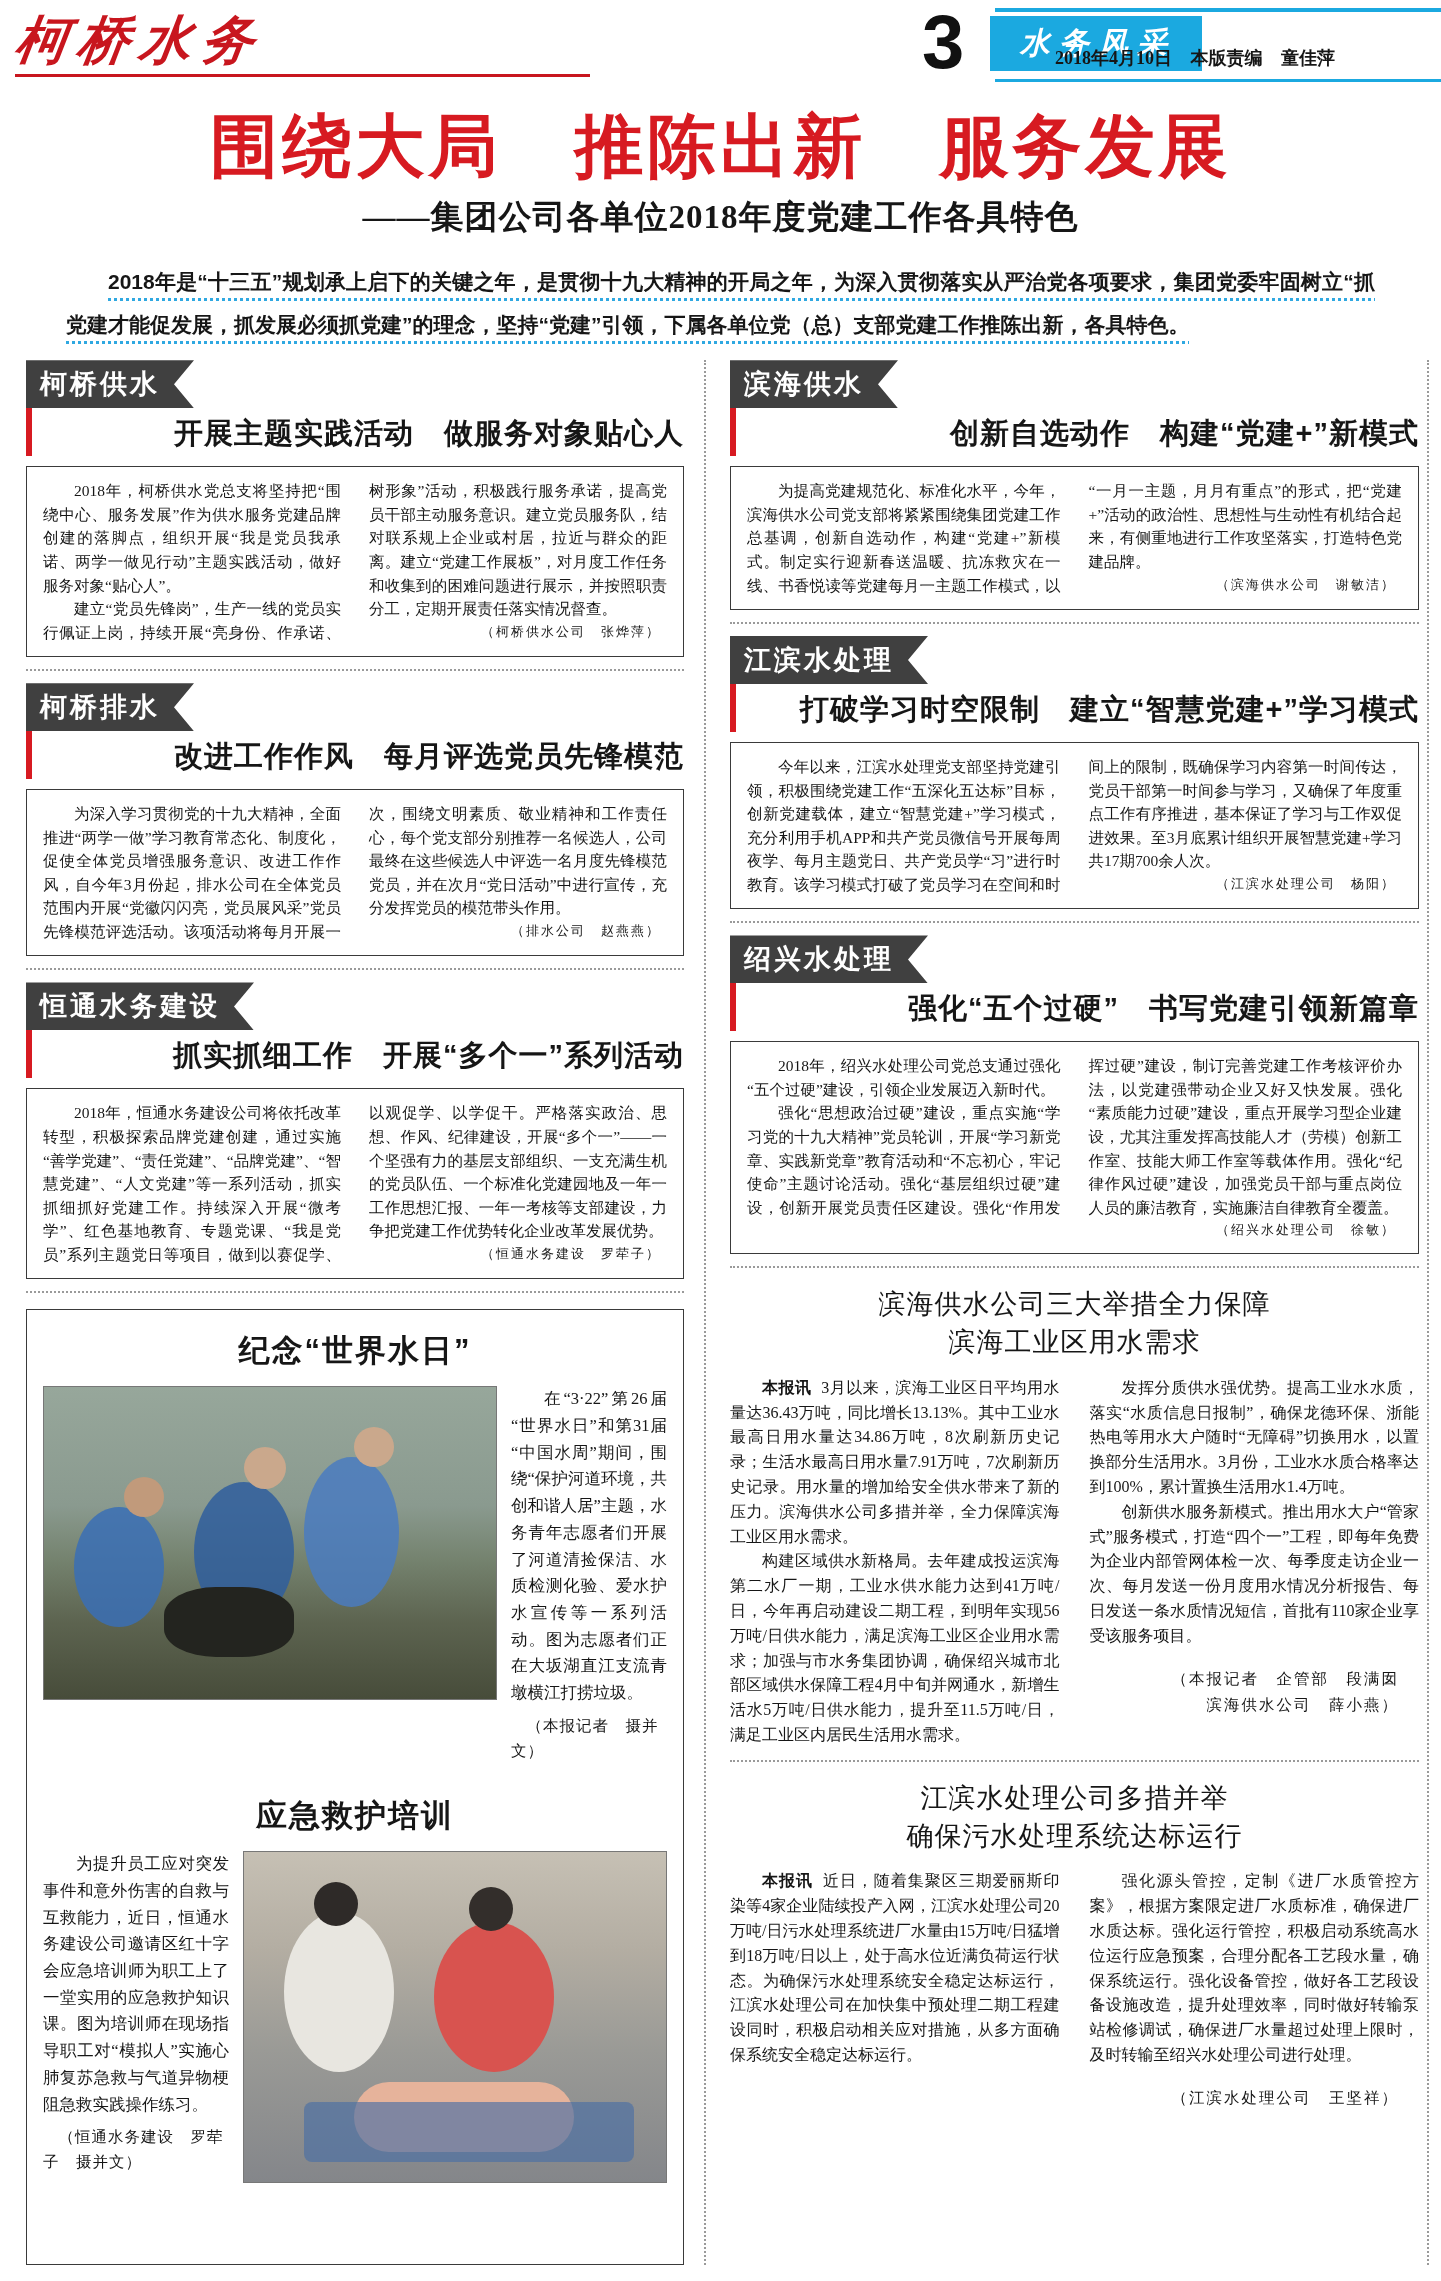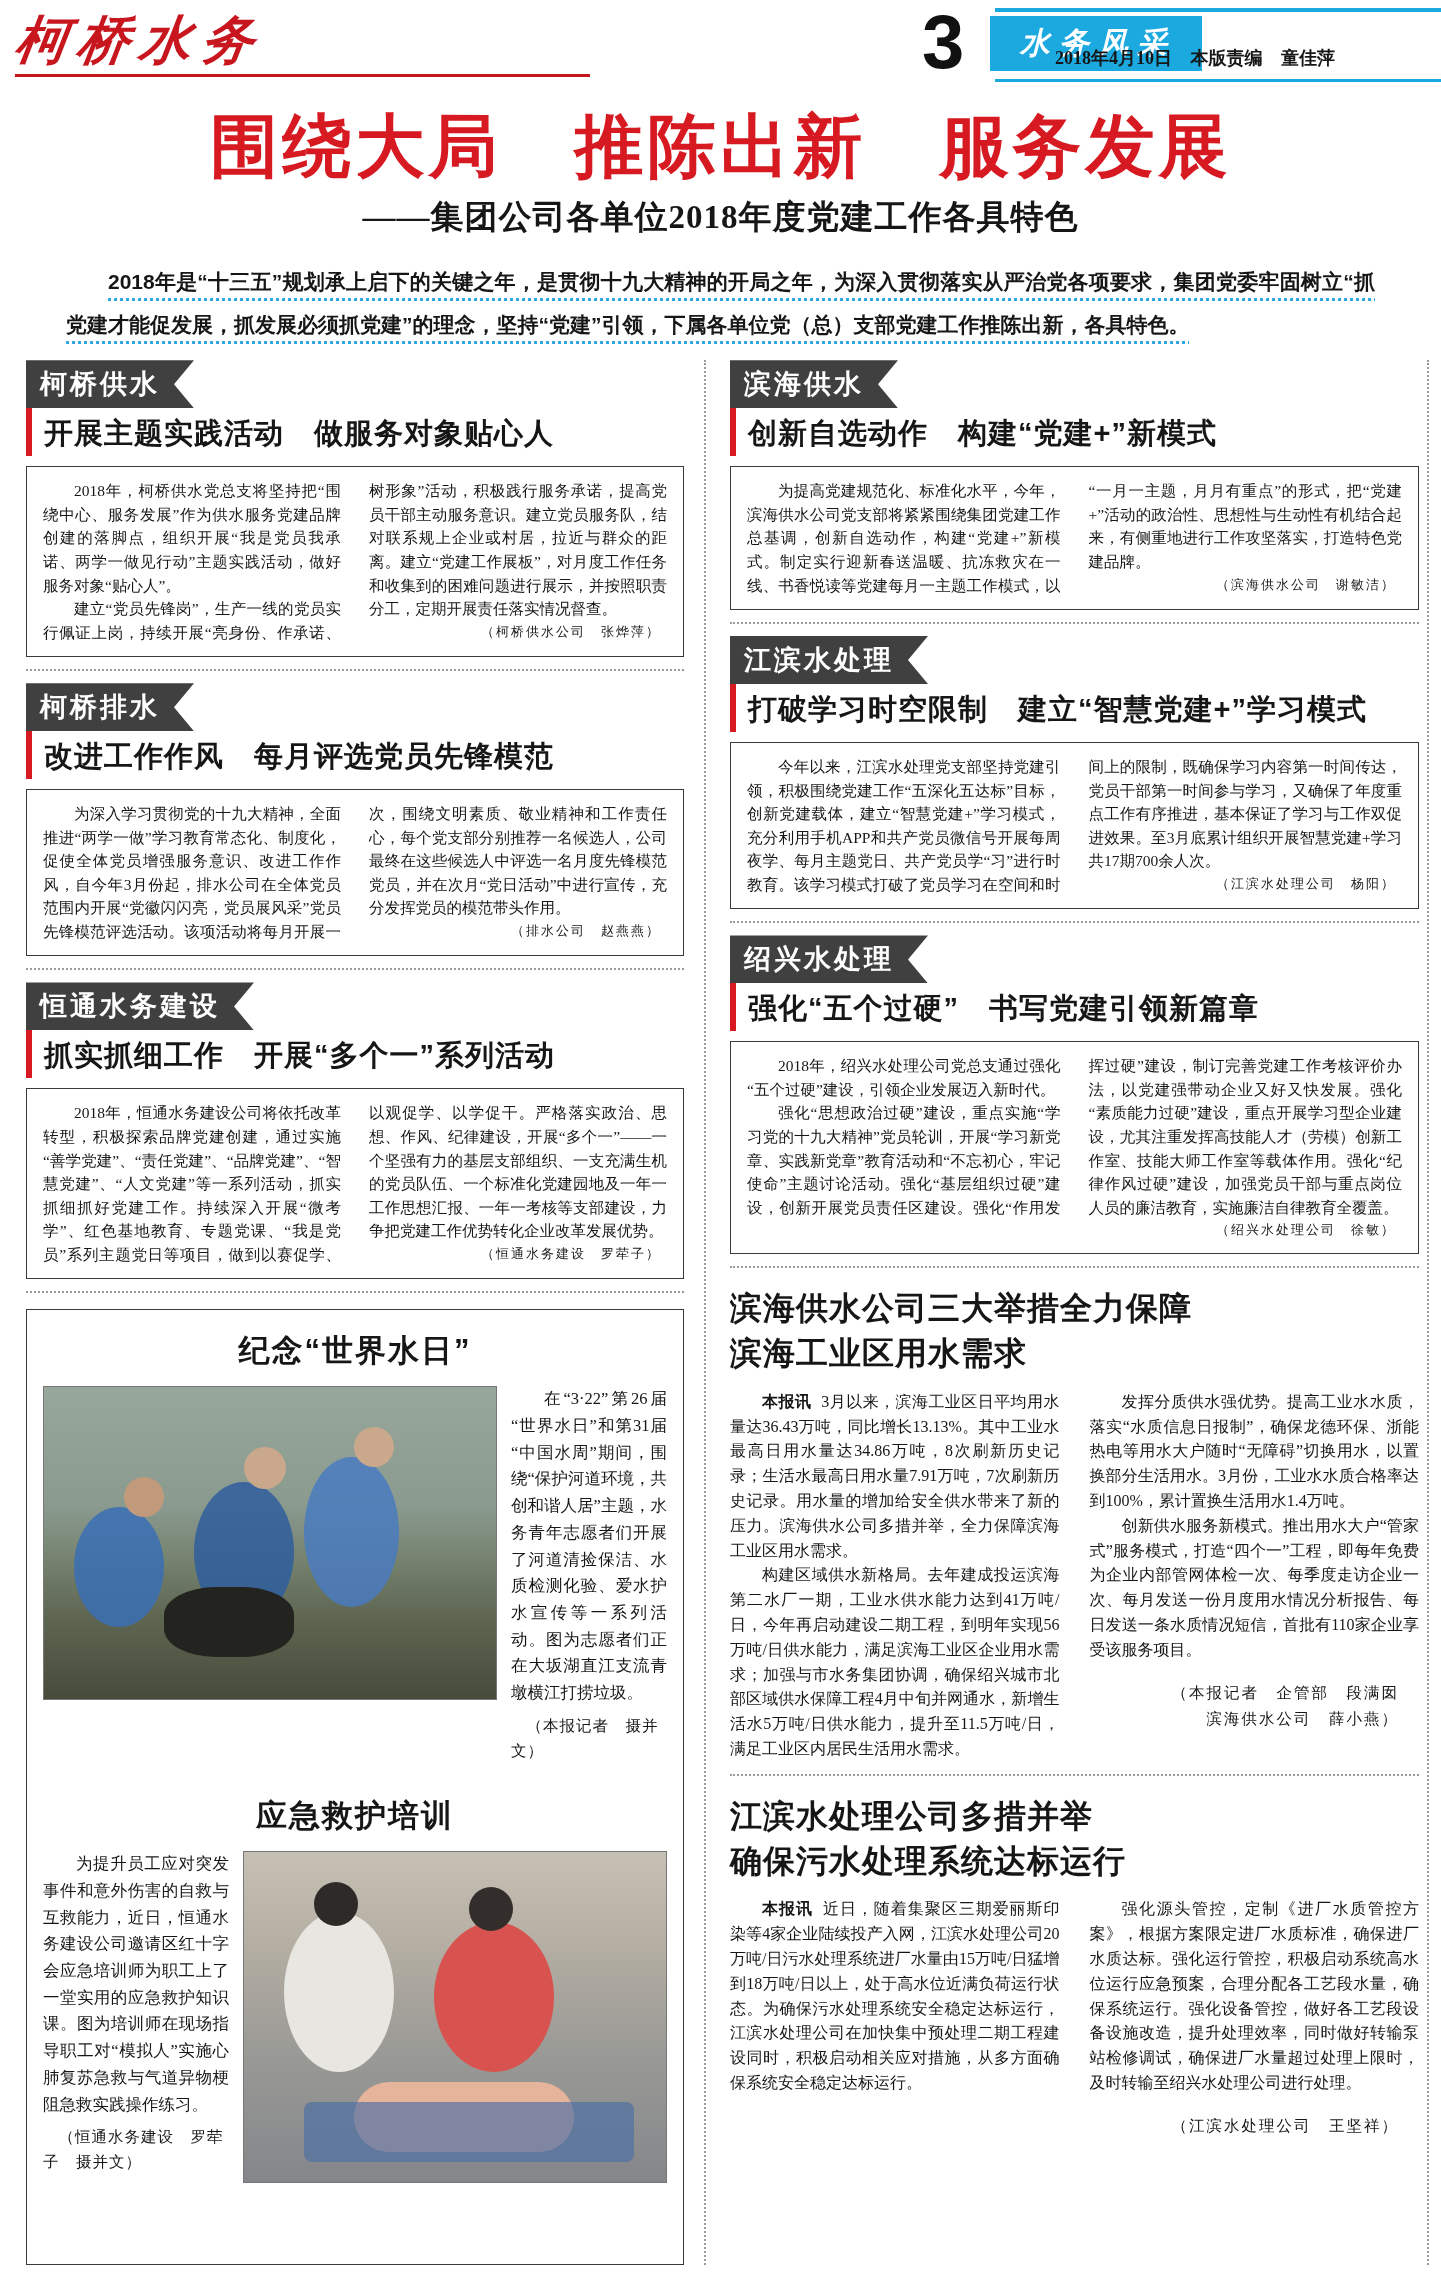--- a/index.html
+++ b/index.html
@@ -39,21 +39,21 @@
   .col-left{width:678px;padding-right:20px;}
   .col-right{flex:1;border-left:2px dotted #9a9a9a;border-right:2px dotted #9a9a9a;
              padding-left:24px;padding-right:8px;}
   .dotsep{border-top:2px dotted #9a9a9a;margin:12px 0;}
   
   .flag{display:inline-block;background:#404040;color:#fff;font-weight:bold;font-size:27px;
         font-family:"Liberation Sans",sans-serif;letter-spacing:3px;
         padding:6px 34px 6px 14px;
         clip-path:polygon(0 0,100% 0,calc(100% - 20px) 50%,100% 100%,0 100%);}
   .sec-head{border-left:6px solid #d71a21;padding:6px 0 2px 12px;margin:0 0 10px 0;
-            font-size:29px;font-weight:bold;font-family:"Liberation Sans",sans-serif;letter-spacing:1px;}
+            font-size:29px;font-weight:bold;font-family:"Liberation Sans",sans-serif;letter-spacing:1px;text-align:right;}
   .sec-box-article{border:1px solid #3a3a3a;padding:12px 16px;box-sizing:border-box;}
   .sec-box-article .cols2{columns:2;column-gap:28px;}
   .sec-box-article p{margin:0;font-size:15.5px;line-height:1.52;text-align:justify;text-indent:2em;}
   .byline{font-size:13px;line-height:1.7;text-align:right;padding-right:6px;letter-spacing:2px;}
   
   .feature-box{border:1px solid #3a3a3a;flex:1;margin-top:4px;padding:14px 16px;box-sizing:border-box;
                display:flex;flex-direction:column;}
   .feature-title{text-align:center;font-size:31px;font-weight:bold;
                  font-family:"Liberation Sans",sans-serif;margin:6px 0 14px 0;letter-spacing:2px;}
   .feature-row{display:flex;gap:14px;}
@@ -61,21 +61,21 @@
   .caption p{margin:0;text-indent:2em;}
   .credit{margin-top:6px;font-size:15.5px;letter-spacing:1px;text-align:left;text-indent:1em;}
   .photo{position:relative;overflow:hidden;border:1px solid #777;}
   .photo1{flex:0 0 452px;height:312px;
           background:linear-gradient(180deg,#97a79b 0%,#8a9a8f 38%,#75836f 55%,#5d6450 75%,#474c3a 100%);}
   .photo2{flex:1;height:330px;
           background:linear-gradient(180deg,#c6c0b4 0%,#b3ada2 30%,#9a9a96 60%,#84868a 100%);}
   .blob{position:absolute;border-radius:50%;}
   
   .news{margin-top:6px;}
-  .news-title{font-size:32px;font-weight:bold;line-height:1.4;
+  .news-title{text-align:center;font-size:27px;font-weight:normal;line-height:1.4;
               font-family:"Liberation Sans",sans-serif;letter-spacing:1px;}
   .news-body{margin-top:14px;columns:2;column-gap:30px;}
   .news-body p{margin:0;font-size:16px;line-height:1.55;text-align:justify;text-indent:2em;}
   .lead-tag{font-weight:bold;font-family:"Liberation Sans",sans-serif;margin-right:10px;}
   .news-byline{font-size:15.5px;line-height:1.7;text-align:right;padding-right:20px;letter-spacing:2px;margin-top:17px;}
   .grow{flex:1;}
 </style>
 </head>
 <body>
 

